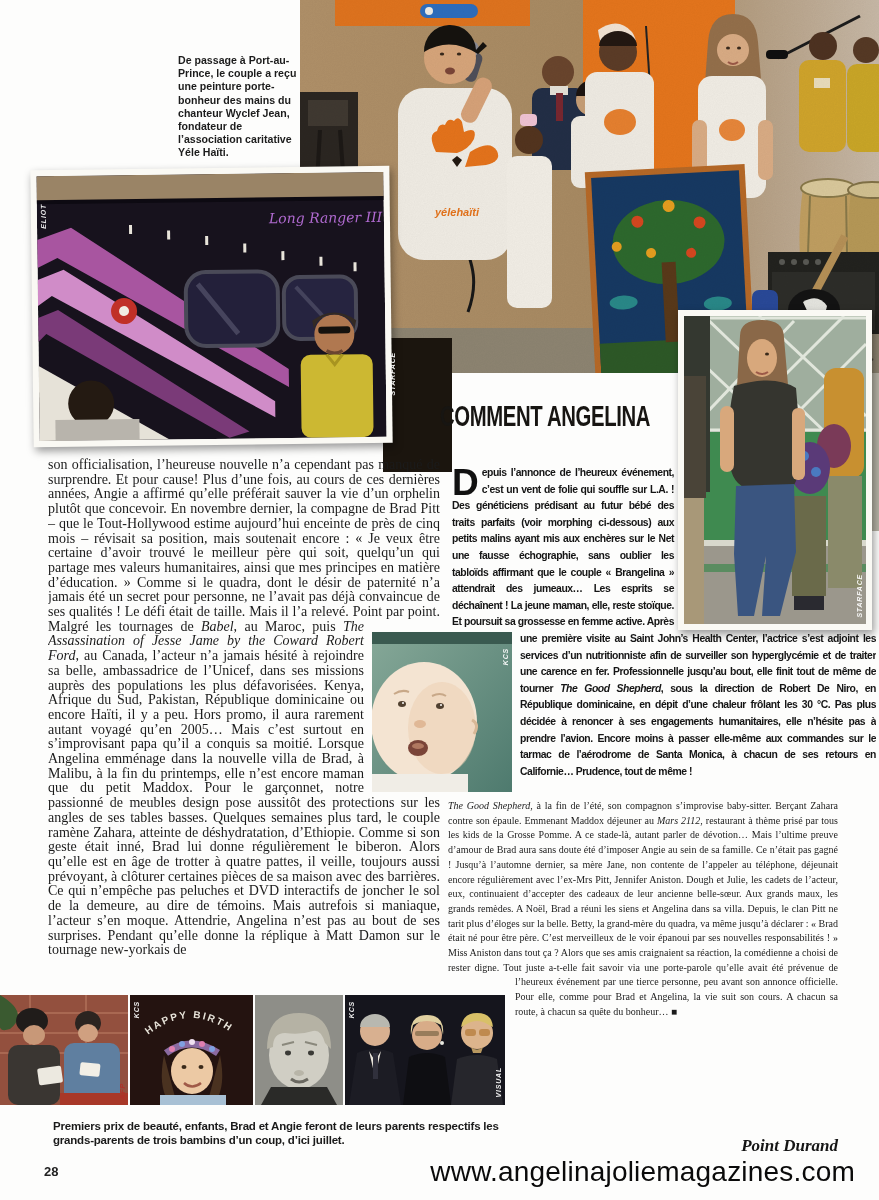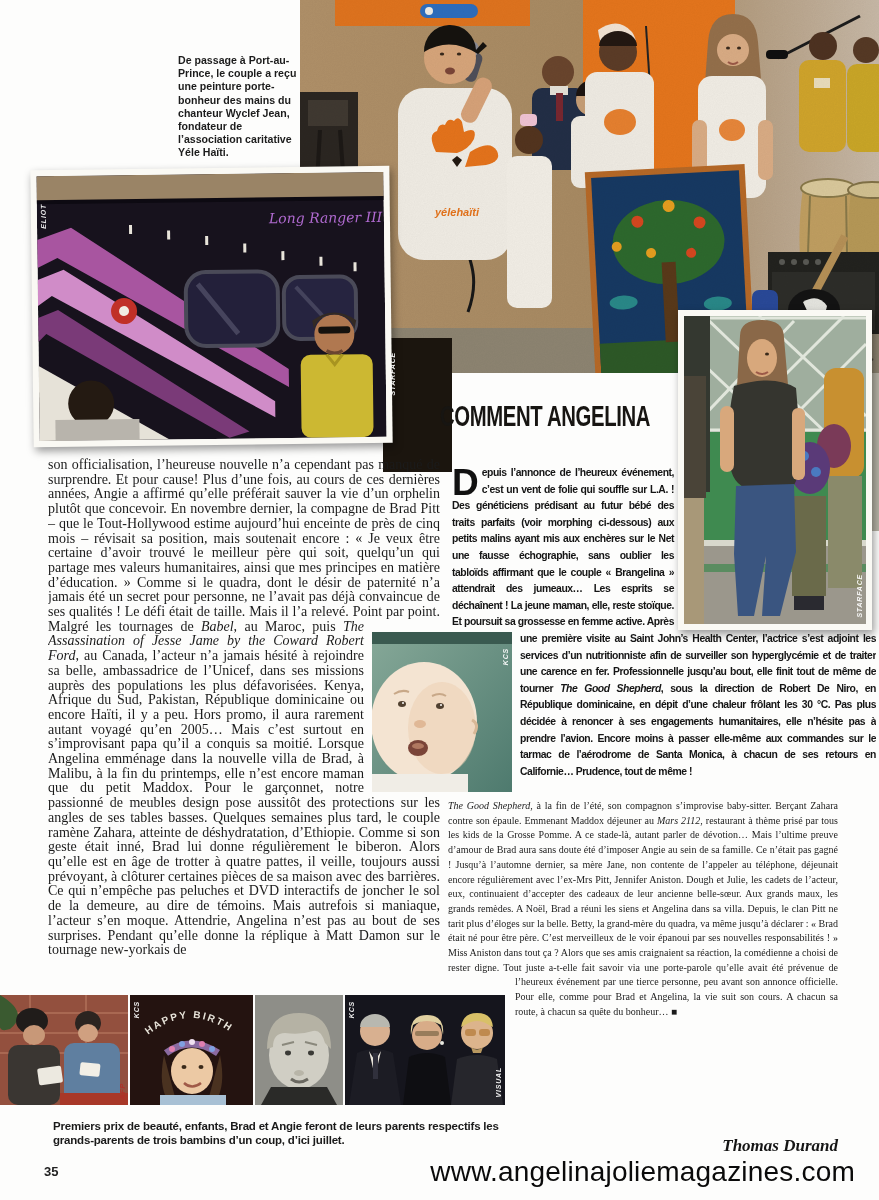--- a/index.html
+++ b/index.html
@@ -333,21 +333,21 @@
     </svg>
     <span class="credit" style="right:3px;top:16px;">KCS</span>
   </div>
 
   <div class="abs serifcol" style="left:448px;top:799px;width:390px;height:352px;font-size:10px;">
     <span class="spL" style="height:191px;"></span>
     <span class="spL2" style="width:67px;height:160px;"></span>
     <span><i>The Good Shepherd</i><span>, à la fin de l’été, son compagnon s’improvise baby-sitter. Berçant Zahara contre son épaule. Emmenant Maddox déjeuner au </span><i>Mars 2112</i><span>, restaurant à thème prisé par tous les kids de la Grosse Pomme. A ce stade-là, autant parler de dévotion… Mais l’ultime preuve d’amour de Brad aura sans doute été d’imposer Angie au sein de sa famille. Ce n’était pas gagné ! Jusqu’à l’automne dernier, sa mère Jane, non contente de l’appeler au téléphone, déjeunait encore régulièrement avec l’ex-Mrs Pitt, Jennifer Aniston. Dough et Julie, les cadets de l’acteur, eux, continuaient d’accepter des cadeaux de leur ancienne belle-sœur. Aux grands maux, les grands remèdes. A Noël, Brad a réuni les siens et Angelina dans sa villa. Depuis, le clan Pitt ne tarit plus d’éloges sur la belle. Betty, la grand-mère du quadra, va même jusqu’à déclarer : « Brad était né pour être père. C’est merveilleux de le voir épanoui par ses nouvelles responsabilités ! » Miss Aniston dans tout ça ? Alors que ses amis craignaient sa réaction, la comédienne a choisi de rester digne. Tout juste a-t-elle fait savoir via une porte-parole qu’elle avait été prévenue de l’heureux événement par une tierce personne, peu avant son annonce officielle. Pour elle, comme pour Brad et Angelina, la vie suit son cours. A chacun sa route, à chacun sa quête du bonheur… ■</span></span>
   </div>
 
-  <div class="abs author" style="left:560px;top:1136px;width:278px;">Thomas Durand</div>
+  <div class="abs author" style="left:560px;top:1136px;width:278px;">Point Durand</div>
 
   <div class="abs" style="left:0;top:995px;width:128px;height:110px;">
     <svg width="128" height="110" viewBox="0 0 128 110">
       <rect width="128" height="110" fill="#93503e"></rect>
       <g stroke="#b87860" stroke-width="2" opacity=".6">
         <line x1="0" y1="18" x2="128" y2="18"></line>
           <line x1="0" y1="38" x2="128" y2="38"></line>
         <line x1="0" y1="58" x2="128" y2="58"></line>
           <line x1="30" y1="0" x2="30" y2="58"></line>
           <line x1="86" y1="0" x2="86" y2="58"></line>
@@ -436,16 +436,16 @@
         <rect x="134" y="34" width="11" height="7" rx="3" fill="#b88040" opacity=".8"></rect>
         <path d="M126,52 q6,5 12,0 l-2,6 -8,0 z" fill="#b89860"></path>
         <path d="M106,110 L112,64 Q132,56 152,64 L158,110 Z" fill="#26262c"></path>
       </g>
     </svg>
     <span class="credit" style="left:3px;top:6px;">KCS</span>
     <span class="credit" style="right:3px;bottom:8px;">VISUAL</span>
   </div>
 
   <div class="abs botcap" style="left:45px;top:1119px;width:465px;margin-left:8px;">Premiers prix de beauté, enfants, Brad et Angie feront de leurs parents respectifs les grands-parents de trois bambins d’un coup, d’ici juillet.</div>
-  <div class="abs pagenum" style="left:44px;top:1164px;">35</div>
+  <div class="abs pagenum" style="left:44px;top:1164px;">28</div>
   <div class="abs footerurl" style="left:289px;right:24px;top:1156px;">www.angelinajoliemagazines.com</div>
 
 </div>
 
 </body></html>

